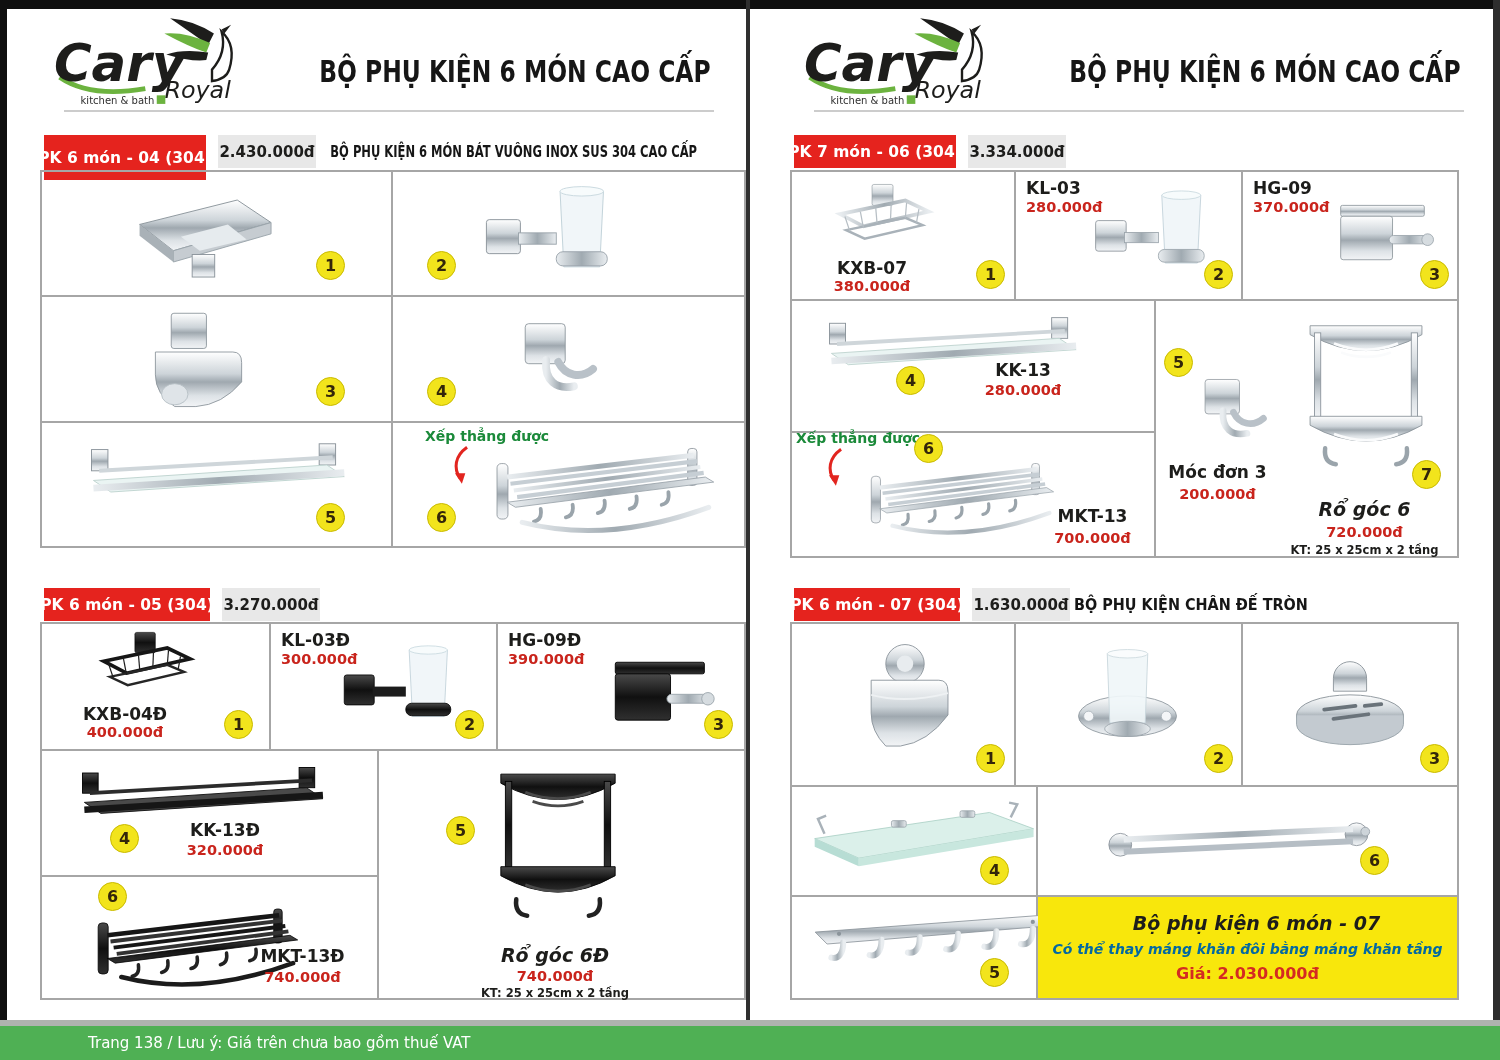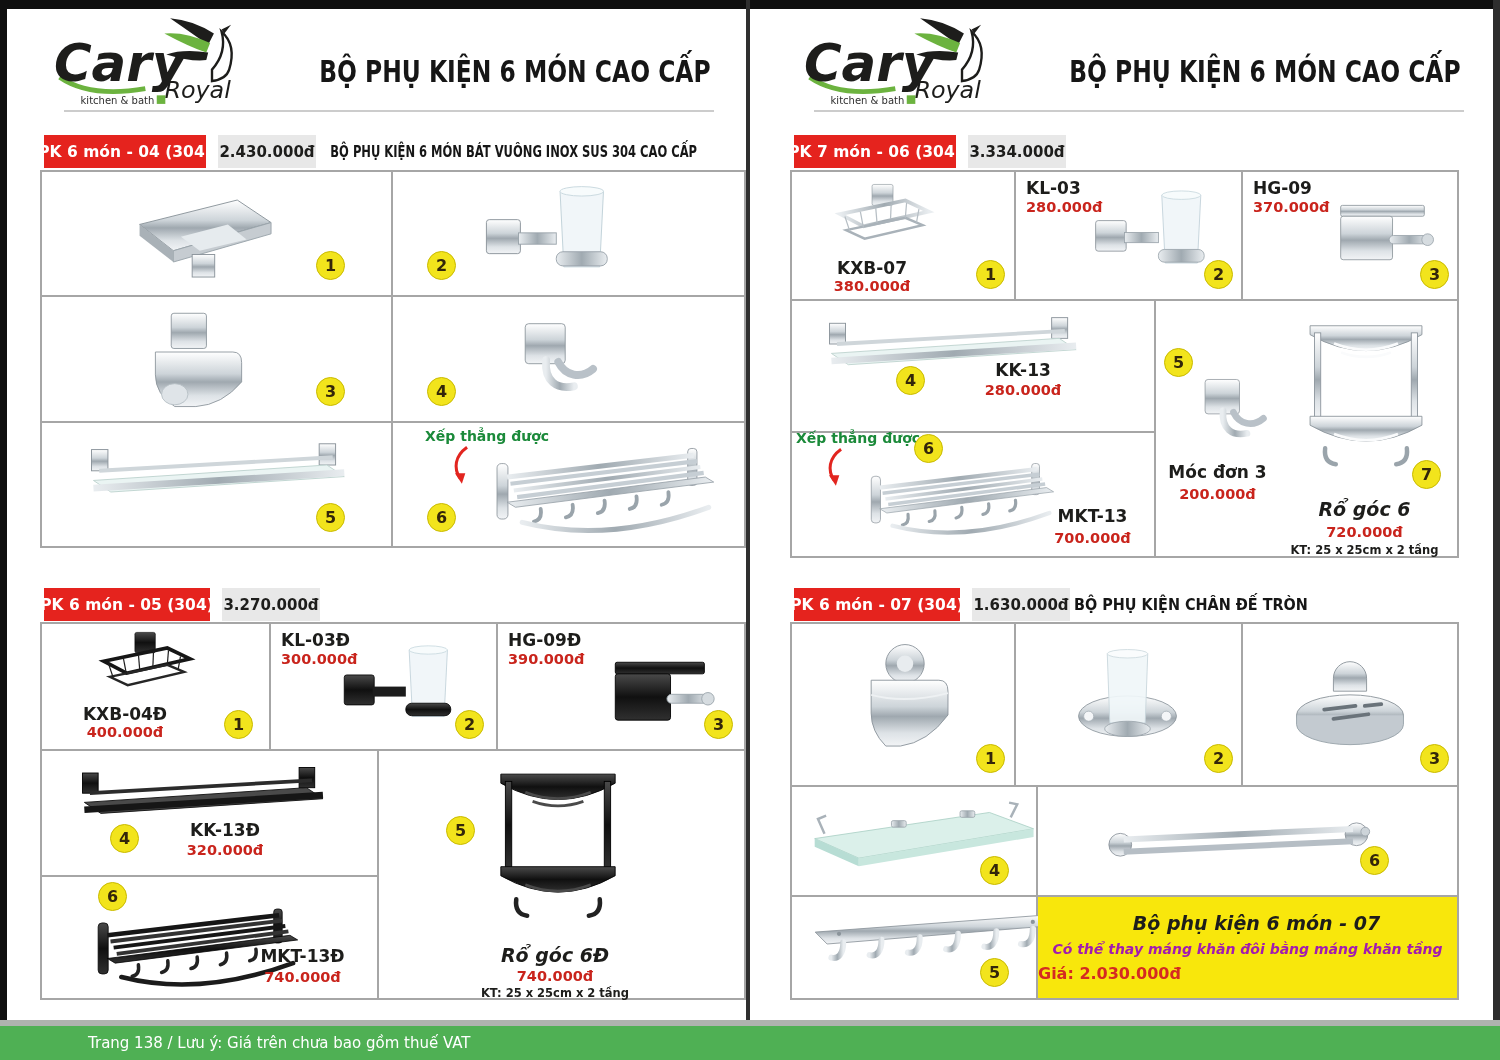--- a/index.html
+++ b/index.html
@@ -20,22 +20,22 @@
   .code.lg{font-size:19px;font-style:italic;}
   .code.left{text-align:left;}
   .pprice{font-weight:bold;color:#c9241c;font-size:14.5px;text-align:center;white-space:nowrap;}
   .pprice.left{text-align:left;}
   .psize{font-weight:bold;color:#1d1d1b;font-size:11.5px;text-align:center;white-space:nowrap;}
   .note{color:#1b8a3a;font-weight:bold;font-size:14px;white-space:nowrap;}
   .footer-bar{background:#4fb054;}
   .footer-text{color:#ffffff;font-size:15px;display:flex;align-items:center;}
   .promo{background:#f8e70c;}
   .promo-1{font-weight:bold;font-style:italic;font-size:19px;color:#1d1d1b;text-align:center;}
-  .promo-2{font-style:italic;font-weight:bold;font-size:14px;color:#a21caf;text-align:center;}
-  .promo-3{font-weight:bold;font-size:16px;color:#d42a22;}
+  .promo-2{font-style:italic;font-weight:bold;font-size:14px;color:#0369a1;text-align:center;}
+  .promo-3{font-weight:bold;font-size:16px;color:#d42a22;text-align:center;}
   svg text{font-family:"DejaVu Sans","Liberation Sans",sans-serif;}
 </style>
 </head>
 <body>
 
 <svg width="0" height="0" style="position:absolute">
 <defs>
  <linearGradient id="ch" x1="0" y1="0" x2="0" y2="1">
    <stop offset="0" stop-color="#ffffff"></stop>
         <stop offset="0.4" stop-color="#cdd4d9"></stop>
@@ -75,21 +75,21 @@
     </g>
     <text x="118" y="88" font-size="25" font-style="italic" fill="#1d1d1b">Royal</text>
     <text x="30" y="94" font-size="10.5" fill="#2e2e2e">kitchen &amp; bath</text>
     <rect x="110" y="85" width="9" height="9" fill="#6cb33f"></rect>
   </svg>
   <div class="abs page-title" style="left:300px;top:50px;width:430px;height:42px">
       <span>BỘ PHỤ KIỆN 6 MÓN CAO CẤP</span>
     </div>
   <div class="abs" style="left:64px;top:110px;width:650px;height:2px;background:#cccccc"></div>
 
-  <div class="abs badge-red" style="left:44px;top:135px;width:162px;height:33px">PK 6 món - 04 (304)</div>
+  <div class="abs badge-red" style="left:44px;top:135px;width:162px;height:45px">PK 6 món - 04 (304)</div>
   <div class="abs price-box" style="left:218px;top:135px;width:98px;height:33px">2.430.000đ</div>
   <div class="abs sec-title" style="left:318px;top:135px;width:392px;height:33px">
       <span style="transform:scaleX(.72)">BỘ PHỤ KIỆN 6 MÓN BÁT VUÔNG INOX SUS 304 CAO CẤP</span>
     </div>
 
   <div class="abs gridbox" style="left:40px;top:170px;width:706px;height:378px"></div>
   <div class="abs vline" style="left:391px;top:170px;width:2px;height:378px"></div>
   <div class="abs hline" style="left:40px;top:295px;width:706px;height:2px"></div>
   <div class="abs hline" style="left:40px;top:421px;width:706px;height:2px"></div>
 

